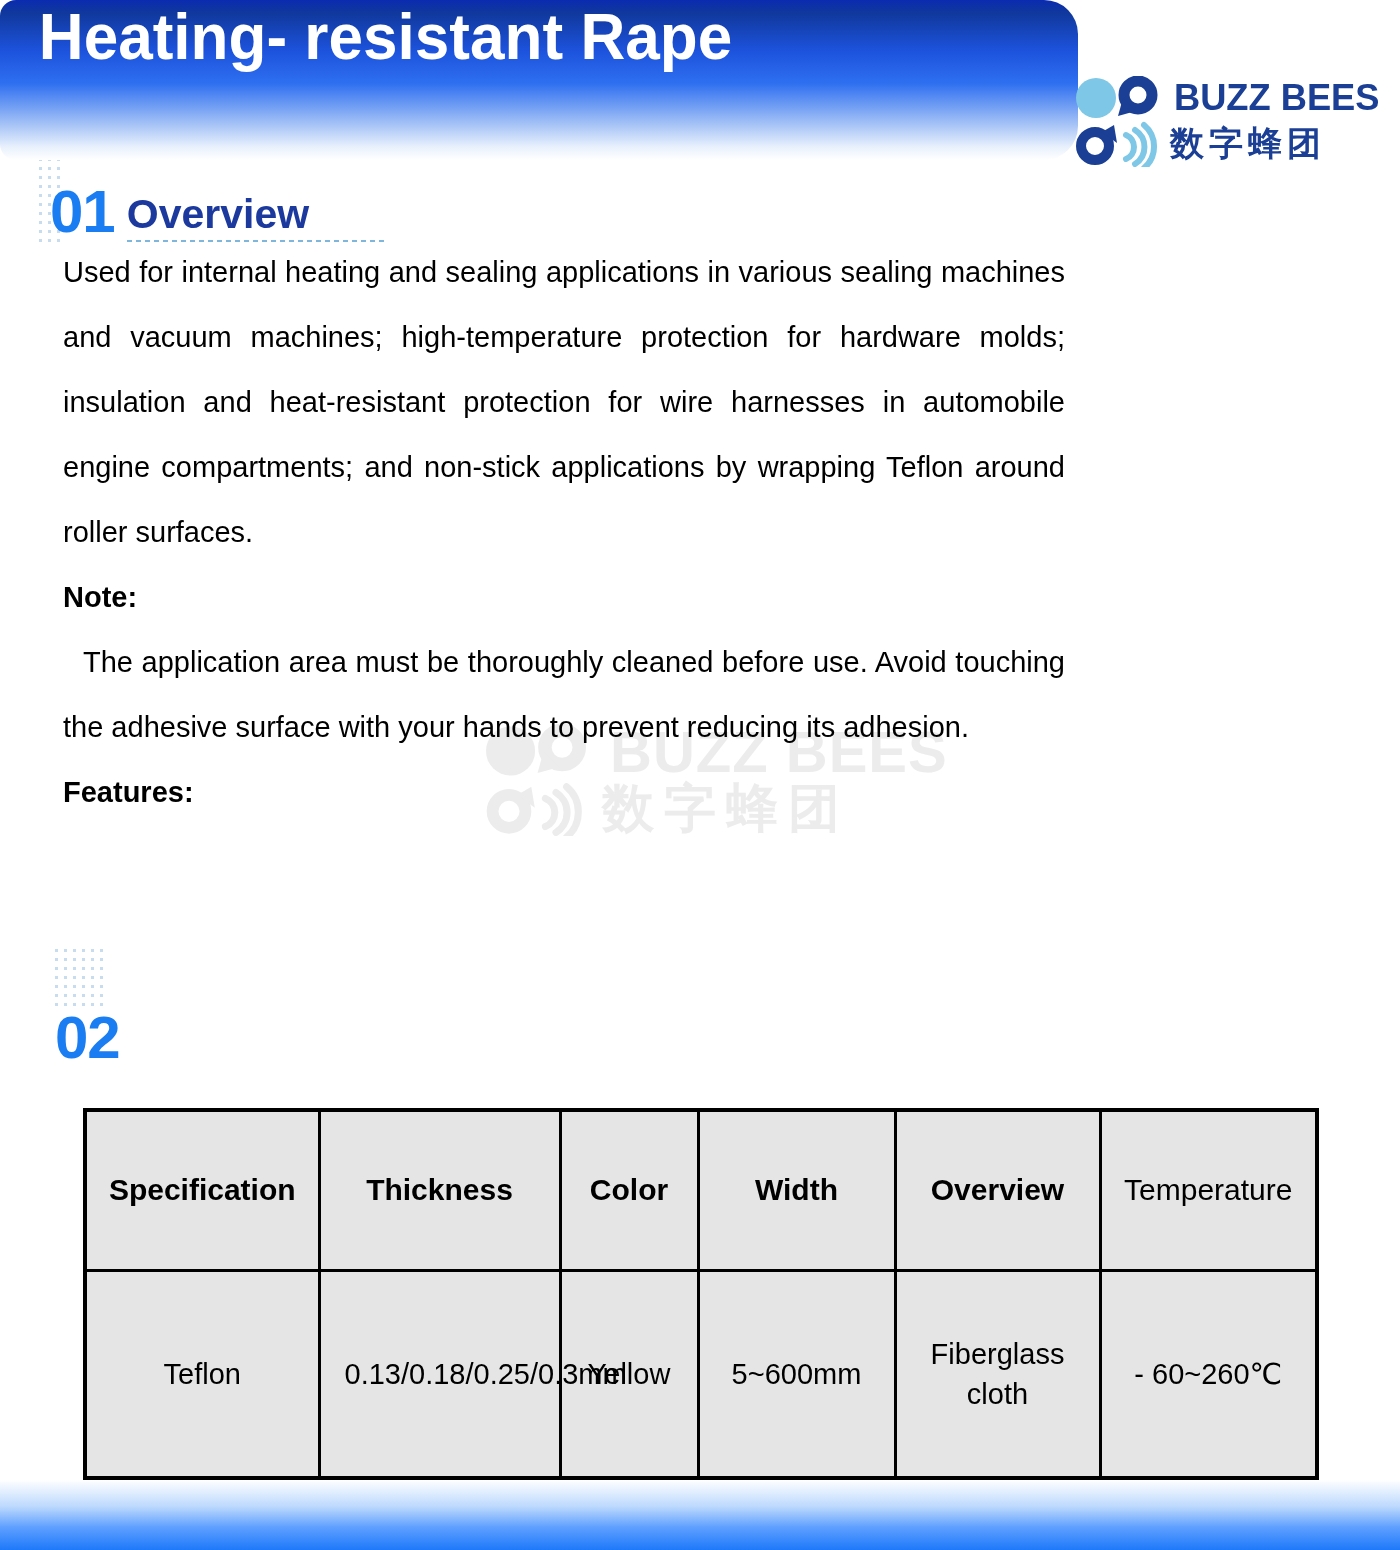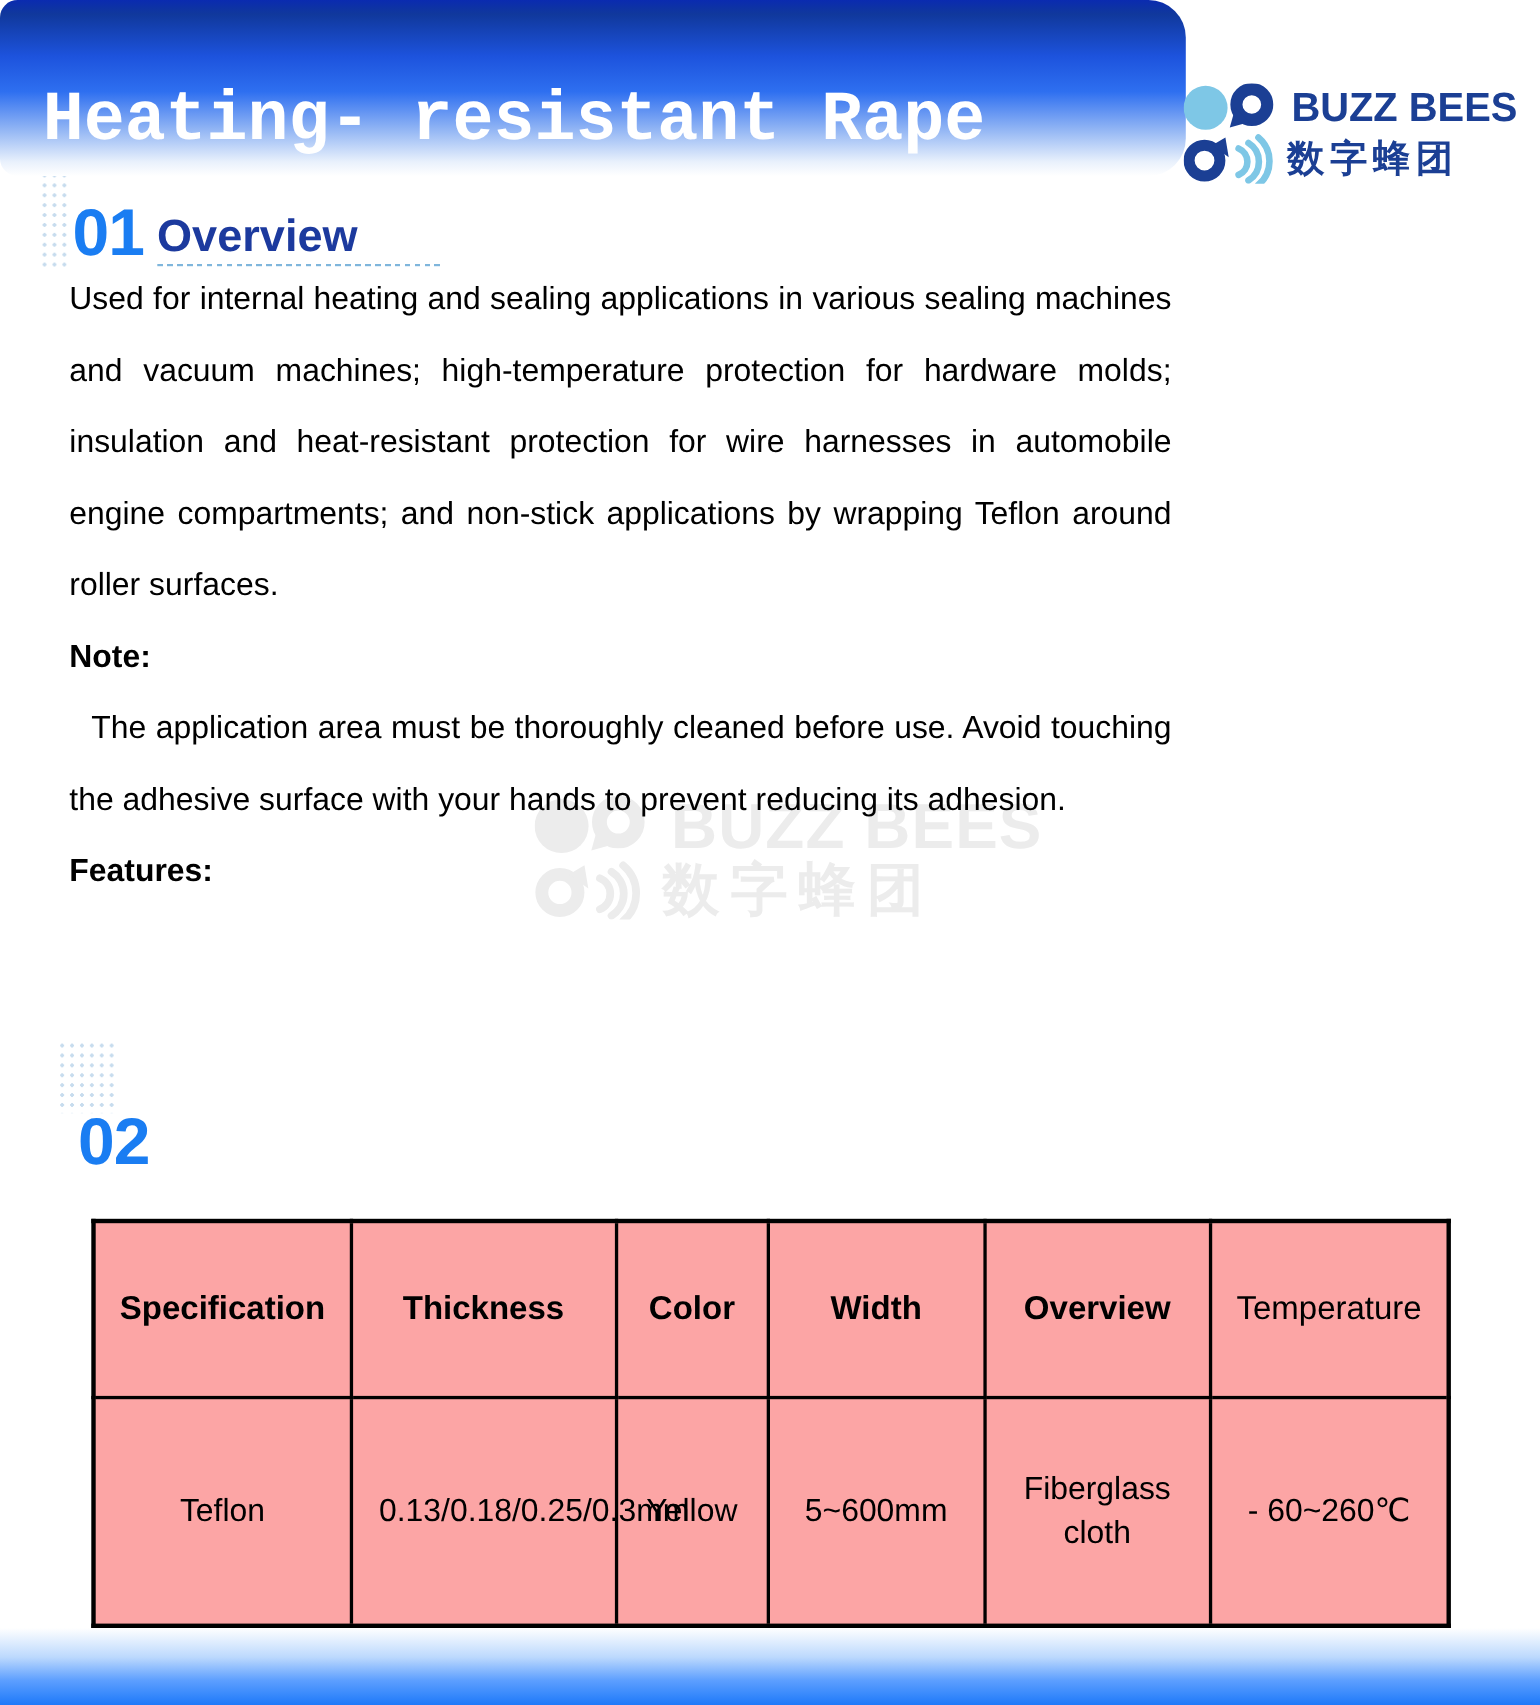--- a/index.html
+++ b/index.html
@@ -14,21 +14,21 @@
   }
 
   
   .banner {
     position:absolute; left:0; top:0;
     width:1078px; height:160px;
     border-radius:16px 34px 34px 16px;
     background:linear-gradient(180deg,
       #0a2bb0 0%, #10389c 8%, #1d53dd 32%,
       #2e6ff0 52%, #9dbdf5 76%, #e9f1fc 92%, #ffffff 100%);
-    display:flex; align-items:flex-end;font-family:Liberation Mono, monospace;
+    display:flex; align-items:flex-start;
   }
   .banner-title {
     color:#ffffff;
     font-size:64px; font-weight:bold;
     letter-spacing:0px;
     padding:0 0 14px 40px;
     transform:scaleX(0.97);
     transform-origin:left center;
     white-space:nowrap;
   }
@@ -49,21 +49,21 @@
     color:#1b3f94; font-weight:bold; font-size:34px;
     letter-spacing:5px; white-space:nowrap;
   }
 
   
   .sec { position:absolute; display:flex; align-items:flex-end; z-index:2; }
   .sec1 { left:50px; top:182px; }
   .sec2 { left:55px; top:1008px; }
   .sec-num {
     font-size:60px; font-weight:bold; color:#1a7df2;
-    line-height:1; letter-spacing:-1px;margin-left:16px;
+    line-height:1; letter-spacing:-1px;
   }
   .sec-title {
     font-size:41px; font-weight:bold; color:#1c3a9e;
     line-height:1.05; margin-left:12px;
     padding-bottom:6px;
     background-image:repeating-linear-gradient(90deg,#7fb6dc 0 5px,transparent 5px 9px);
     background-repeat:no-repeat;
     background-size:100% 2px;
     background-position:left bottom;
   }
@@ -110,21 +110,21 @@
     position:absolute; left:83px; top:1108px;
     width:1232px;
     border-collapse:collapse;
     table-layout:fixed;
     background:#fff;
     z-index:1;
   }
   .spec-table th, .spec-table td {
     border:3px solid #000;
     text-align:center; vertical-align:middle;
-    background:#fca5a5;
+    background:#e5e5e5;
   }
   .spec-table { border:4px solid #000; }
   .spec-table th {
     height:160px; font-size:30px; font-weight:bold; letter-spacing:0px;
   }
   .spec-table th.th-light { font-weight:400; }
   .spec-table td {
     height:208px; font-size:29px; font-weight:400; line-height:40px;
     padding:0 18px;
   }

